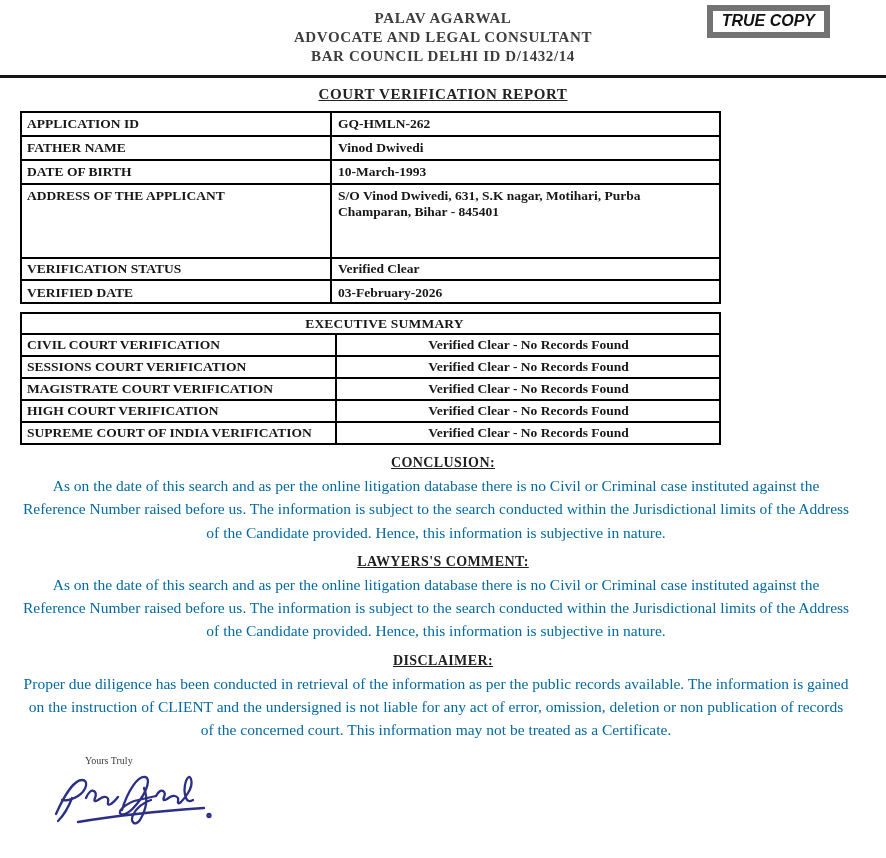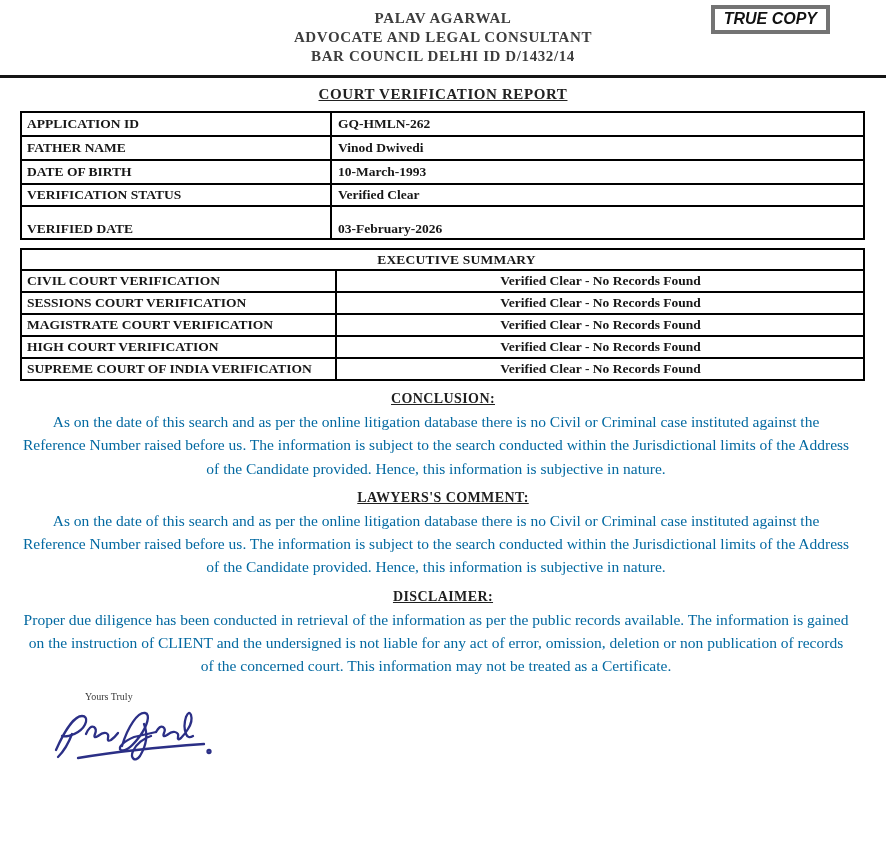--- a/index.html
+++ b/index.html
@@ -10,50 +10,50 @@
     color:#1c1c1c; position:relative;
   }
   
   .letterhead { padding-top:9px; text-align:center; }
   .letterhead div {
     font-weight:bold; font-size:15px; line-height:19px;
     color:#3d3d3d; letter-spacing:0.6px;
   }
   .stamp {
     position:absolute; top:5px; right:56px;
-    border:4px solid #737373; padding:1px 9px 2px 9px;
+    border:6px solid #737373; padding:1px 9px 2px 9px;
     font-family:"Liberation Sans", sans-serif;
     font-weight:bold; font-style:italic; font-size:16px; color:#111;
     background:#fff;
     text-align:right;
   }
   .rule { margin-top:9px; height:3px; background:#151515; width:886px; }
   
   .report-title { text-align:center; margin-top:7px; }
   .report-title span {
     font-weight:bold; font-size:15px; letter-spacing:0.6px;
     text-decoration:underline; color:#222;
   }
   
   table {
-    border-collapse:collapse; margin:0 21px 0 20px; width:845px;
+    border-collapse:collapse; margin:0 21px 0 20px; width:701px;
     table-layout:fixed;
   }
   table, td, th { border:2px solid #000; }
   td {
     font-size:13.5px; font-weight:bold; color:#171717;
     padding:1px 4px 1px 5px; vertical-align:middle;
   }
   .tbl-applicant { margin-top:8px; }
   .tbl-applicant col.c1 { width:310px; }
   .tbl-applicant td.val { padding-left:6px; }
   .tbl-applicant tr.r-std  td { height:24px; }
   .tbl-applicant tr.r-addr td { height:74px; vertical-align:top; padding-top:3px; }
   .tbl-applicant tr.r-stat td { height:22px; }
-  .tbl-applicant tr.r-date td { height:23px; vertical-align:top; padding-top:14px; }
+  .tbl-applicant tr.r-date td { height:23px; vertical-align:top; padding-top:4px; }
   .tbl-summary { margin-top:8px; }
   .tbl-summary col.c1 { width:315px; }
   .tbl-summary th {
     height:21px; font-size:13.5px; font-weight:bold; color:#171717;
     text-align:center; letter-spacing:0.2px;padding-left:28px;
   }
   .tbl-summary td { height:22px; }
   .tbl-summary td.val { text-align:center; }
   
   .section { margin:10px 22px 0 22px;text-align:center; }
@@ -93,20 +93,24 @@
     <td>APPLICATION ID</td>
     <td class="val">GQ-HMLN-262</td>
   </tr>
   <tr class="r-std">
     <td>FATHER NAME</td>
     <td class="val">Vinod Dwivedi</td>
   </tr>
   <tr class="r-std">
     <td>DATE OF BIRTH</td>
     <td class="val">10-March-1993</td>
+  </tr>
+  <tr class="r-addr">
+    <td>ADDRESS OF THE APPLICANT</td>
+    <td class="val">S/O Vinod Dwivedi, 631, S.K nagar, Motihari, Purba Champaran, Bihar - 845401</td>
   </tr>
   <tr class="r-stat">
     <td>VERIFICATION STATUS</td>
     <td class="val">Verified Clear</td>
   </tr>
   <tr class="r-date">
     <td>VERIFIED DATE</td>
     <td class="val">03-February-2026</td>
   </tr>
 </tbody>

